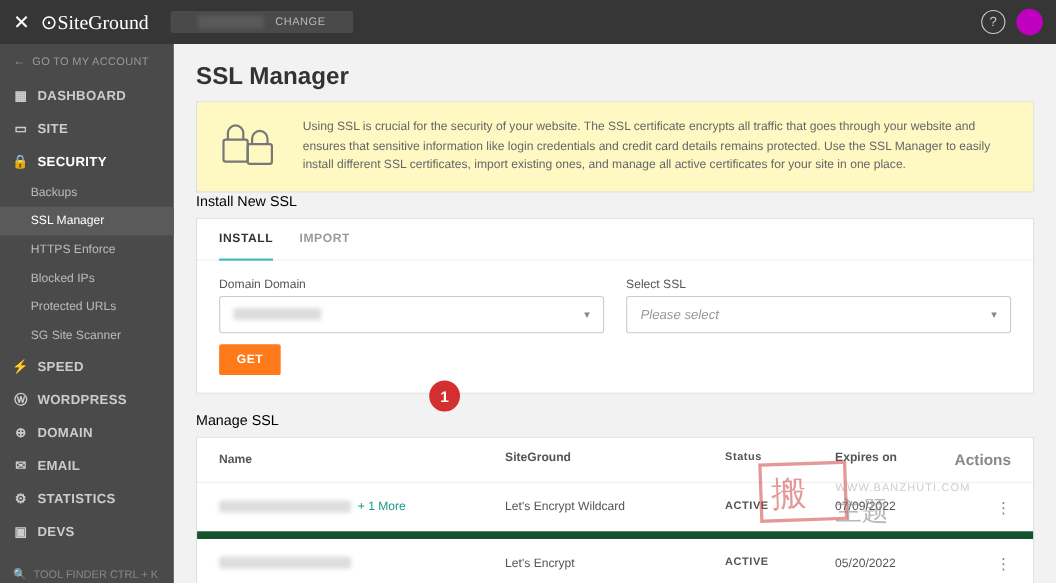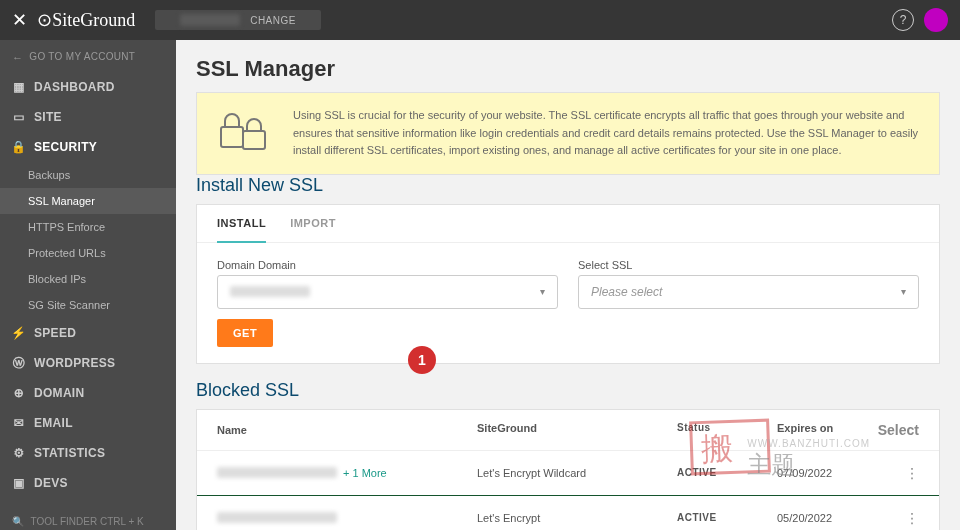--- a/index.html
+++ b/index.html
@@ -7,58 +7,58 @@
 .topbar{height:40px;background:#363636;display:flex;align-items:center;padding:0 12px;color:#ccc}
 .closex{font-size:18px;color:#fff;margin-right:10px;cursor:pointer}
 .logo{font-family:Georgia,serif;font-size:18px;color:#fff;font-weight:normal;margin-right:20px}
 .domainpill{background:#4a4a4a;padding:4px 25px;border-radius:2px;display:flex;align-items:flex-end;gap:10px}
 .domblur{width:60px;height:12px;background:#5a5a5a;filter:blur(2px);border-radius:2px}
 .changebtn{font-size:10px;color:#bbb;letter-spacing:0.5px}
 .tright{margin-left:auto;display:flex;align-items:center;gap:10px}
 .help{width:22px;height:22px;border:1.5px solid #ccc;border-radius:50%;display:flex;align-items:center;justify-content:center;font-size:12px;color:#ccc}
 .avatar{width:24px;height:24px;border-radius:50%;background:#c000c0}
 .layout{display:flex;height:490px}
-.sidebar{width:176px;background:#4a4a4a;color:#ccc;font-size:12px;overflow:hidden}
+.sidebar{width:158px;background:#4a4a4a;color:#ccc;font-size:12px;overflow:hidden}
 .goback{padding:10px 12px;font-size:10px;color:#999;letter-spacing:0.3px;display:flex;align-items:center;gap:6px}
 .goback:before{content:"←";font-size:11px}
 .navitem{padding:8px 12px;display:flex;align-items:center;gap:8px;cursor:pointer;font-weight:600;letter-spacing:0.3px}
 .navitem.active{color:#fff}
 .navicon{width:14px;height:14px;display:flex;align-items:center;justify-content:center}
 .subitem{padding:7px 12px 7px 28px;font-size:11px;color:#bbb;cursor:pointer}
 .subitem.sel{background:#5a5a5a;color:#fff}
 .toolfinder{padding:10px 12px;font-size:10px;color:#888;display:flex;align-items:center;gap:6px;margin-top:8px}
 .main{flex:1;padding:16px 20px;overflow-y:auto;position:relative}
 .ptitle{font-size:22px;font-weight:600;color:#333;margin-bottom:10px}
 .introcard{background:#fef9c3;border:1px solid #e0e0e0;padding:14px 20px;display:flex;gap:20px;align-items:flex-start;margin-bottom:0}
 .lockimg{width:80px;display:flex;justify-content:center}
 .introtext{font-size:11px;color:#666;line-height:1.6}
-.sectitle{font-size:18px;color:#0c4a6e;margin-bottom:8px}
+.sectitle{font-size:13px;color:#000000;margin-bottom:8px}
 .card{background:#fff;border:1px solid #e0e0e0;margin-bottom:16px}
 .tabs{display:flex;gap:24px;padding:0 20px;border-bottom:1px solid #eee}
 .tab{padding:12px 0;font-size:11px;font-weight:700;letter-spacing:0.5px;color:#999;cursor:pointer}
 .tab.act{color:#333;border-bottom:2px solid #4bb;margin-bottom:-1px}
 .formrow{display:flex;gap:20px;padding:16px 20px 10px}
 .fcol{flex:1}
 .flabel{font-size:11px;color:#555;margin-bottom:4px}
 .select{border:1px solid #ccc;border-radius:3px;height:34px;display:flex;align-items:center;padding:0 12px;justify-content:space-between;cursor:pointer}
 .select .chev{color:#888;font-size:10px}
 .selblur{width:80px;height:11px;background:#ddd;filter:blur(2px);border-radius:2px}
 .placeholder{color:#999;font-style:italic;font-size:12px}
 .getbtn{margin:0 20px 16px;background:#ff7a1a;color:#fff;border:none;padding:8px 16px;font-size:11px;font-weight:700;letter-spacing:0.5px;border-radius:2px;cursor:pointer}
 .stepnum{position:absolute;left:232px;top:306px;width:28px;height:28px;border-radius:50%;background:#d32f2f;color:#fff;display:flex;align-items:center;justify-content:center;font-weight:700;font-size:14px}
 .thead{display:flex;padding:12px 20px;font-size:11px;font-weight:700;color:#555;border-bottom:1px solid #eee}
-.trow{display:flex;padding:14px 20px;font-size:11px;color:#555;border-bottom:1px solid #14532d;align-items:center}
+.trow{display:flex;padding:14px 20px;font-size:11px;color:#555;border-bottom:7px solid #14532d;align-items:center}
 .c-name{flex:0 0 260px;display:flex;align-items:center;gap:6px}
 .c-cert{flex:0 0 200px}
 .c-status{flex:0 0 100px;font-size:10px;font-weight:700;letter-spacing:0.5px}
 .c-exp{flex:0 0 100px}
 .c-act{flex:1;text-align:right;color:#888;cursor:pointer;font-size:14px}
 .nameblur{width:120px;height:11px;background:#ddd;filter:blur(2px);border-radius:2px}
 .more{color:#1a9988;font-size:11px}
-.wm{position:absolute;right:90px;top:398px;opacity:0.6;pointer-events:none}
+.wm{position:absolute;right:78px;top:398px;opacity:0.6;pointer-events:none}
 .wmtxt{font-size:10px;color:#aaa;letter-spacing:1px}
 .wmcn{font-size:24px;color:#888;font-weight:300}
 .stamp{position:absolute;right:190px;top:380px;width:80px;height:54px;border:3px solid #c33;opacity:0.5;transform:rotate(-2deg);pointer-events:none}
 .stamp:before{content:"搬";position:absolute;left:8px;top:4px;font-size:32px;color:#c33}
 </style>
 </head>
 <body>
 
 <div class="topbar">
   <span class="closex">✕</span>
@@ -84,22 +84,22 @@
         <span class="navicon">▭</span>
         <span>SITE</span>
       </div>
     <div class="navitem active">
         <span class="navicon">🔒</span>
         <span>SECURITY</span>
       </div>
     <div class="subitem">Backups</div>
     <div class="subitem sel">SSL Manager</div>
     <div class="subitem">HTTPS Enforce</div>
+    <div class="subitem">Blocked IPs</div>
     <div class="subitem">Protected URLs</div>
-    <div class="subitem">Blocked IPs</div>
     <div class="subitem">SG Site Scanner</div>
     <div class="navitem">
         <span class="navicon">⚡</span>
         <span>SPEED</span>
       </div>
     <div class="navitem">
         <span class="navicon">ⓦ</span>
         <span>WORDPRESS</span>
       </div>
     <div class="navitem">
@@ -159,28 +159,28 @@
           <div class="select">
               <span class="placeholder">Please select</span>
               <span class="chev">▾</span>
             </div>
         </div>
       </div>
       <button class="getbtn">GET</button>
     </div>
     <div class="stepnum">1</div>
 
-    <div class="sectitle">Blocked SSL</div>
+    <div class="sectitle">Manage SSL</div>
     <div class="card">
       <div class="thead">
         <div class="c-name">Name</div>
         <div class="c-cert">SiteGround</div>
         <div class="c-status">Status</div>
         <div class="c-exp">Expires on</div>
-        <div class="c-act">Select</div>
+        <div class="c-act">Actions</div>
       </div>
       <div class="trow">
         <div class="c-name">
             <span class="nameblur"></span>
             <span class="more">+ 1 More</span>
           </div>
         <div class="c-cert">Let's Encrypt Wildcard</div>
         <div class="c-status">ACTIVE</div>
         <div class="c-exp">07/09/2022</div>
         <div class="c-act">⋮</div>

